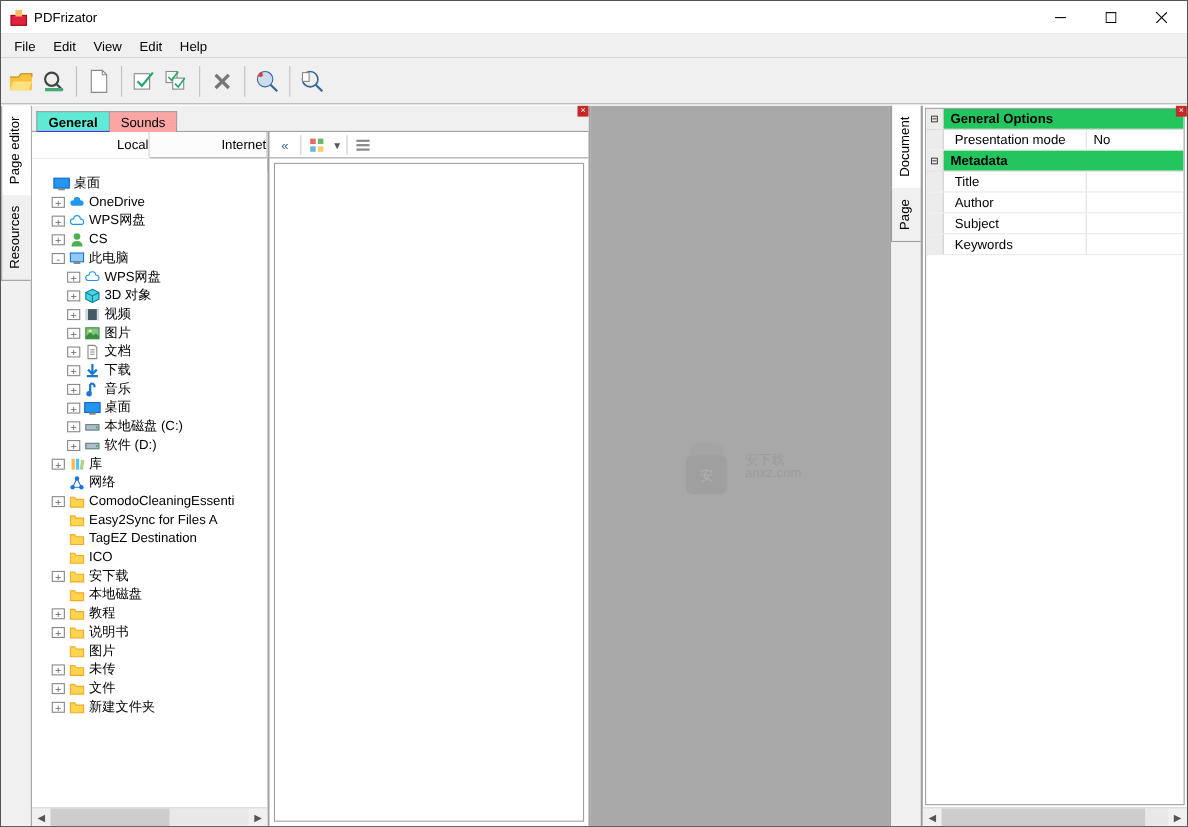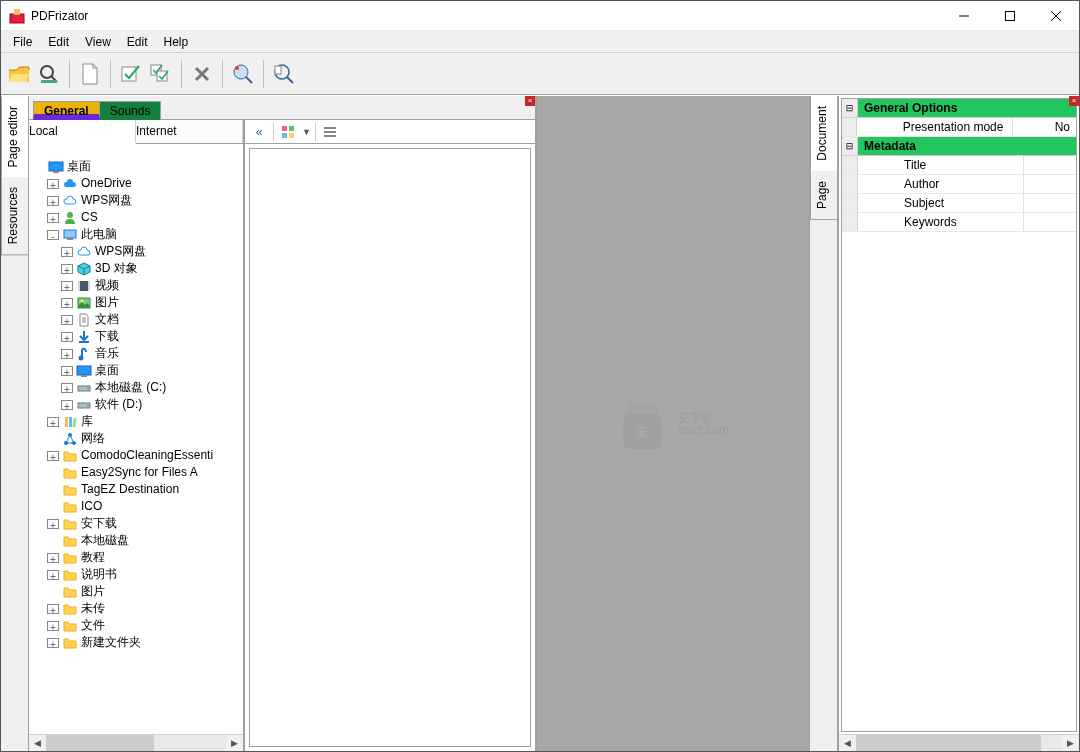--- a/index.html
+++ b/index.html
@@ -24,27 +24,27 @@
 
 .mainrow { flex: 1; display: flex; overflow: hidden; border-top: 1px solid #fff;}
 .leftgutter { width: 28px; background: #f0f0f0; border-right: 1px solid #a0a0a0; display:flex; flex-direction:column; }
 .guttab { writing-mode: vertical-rl; transform: rotate(180deg); padding: 10px 4px; font-size: 12px; text-align:center; border-top:1px solid #a0a0a0; border-right:1px solid #a0a0a0; background:#fff;}
 .guttab.inactive { background:#f0f0f0; border-right:1px solid #a0a0a0;}
 .guttab.first{ border-top:none;}
 .leftpane { width: 508px; display: flex; flex-direction: column; border-right: 2px solid #a0a0a0; position:relative;}
 .paneclose { position:absolute; top:0; right:0; width:10px; height:10px; background:#c62828; color:#fff; font-size:8px; line-height:10px; text-align:center; z-index:5;}
 
 .lp-tabs { height:24px; display:flex; border-bottom:1px solid #a0a0a0; background:#f0f0f0; padding-top:4px; padding-left:4px; font-size:13px;}
-.lp-tab { padding:2px 10px; border:1px solid #a0a0a0; border-bottom:none; margin-right:-1px; background:#15803d; position:relative; top:1px;}
-.lp-tab.active { background:#eab308; font-weight:bold; z-index:2; border-bottom:6px solid #6d28d9;}
+.lp-tab { padding:2px 10px; border:1px solid #a0a0a0; border-bottom:none; margin-right:-1px; background:#fca5a5; position:relative; top:1px;}
+.lp-tab.active { background:#5eead4; font-weight:bold; z-index:2; border-bottom:1px solid #6d28d9;}
 
 .lp-body { flex:1; display:flex; overflow:hidden; }
 .treewrap { width: 216px; border-right:2px solid #a0a0a0; display:flex; flex-direction:column;}
 .subtabs { height:24px; display:flex; background:#fcfcfc; border-bottom:1px solid #a0a0a0;}
-.subtab { flex:1; text-align:left; padding:4px 0; border-right:1px solid #d0d0d0; }
+.subtab { flex:1; text-align:right; padding:4px 0; border-right:1px solid #d0d0d0; }
 .subtab.active { background:#fff; border-bottom:2px solid #fff; margin-bottom:-1px;}
 .tree { flex:1; overflow:auto; background:#fff; padding:2px 0 2px 2px; font-size:13px; line-height:17px;margin-top:12px;}
 .tree-row { display:flex; align-items:center; height:17px; white-space:nowrap;}
 .tw { width:12px; flex:0 0 12px; text-align:center; color:#666; font-size:10px; line-height:12px; border:1px solid #888; height:10px; margin-right:3px; background:#fff;}
 .tw.empty{ border:none; background:transparent;}
 .ticon{ width:16px; height:16px; margin-right:3px; flex:0 0 16px; display:inline-flex; align-items:center; justify-content:center;}
 .tlabel{ }
 .l1{padding-left:2px;} .l2{padding-left:16px;} .l3{padding-left:30px;}
 .hscroll{ height:17px; background:#f0f0f0; border-top:1px solid #d0d0d0; display:flex; align-items:center;}
 .hscroll .track{flex:1; background:#e8e8e8; height:17px; position:relative;}
@@ -57,21 +57,21 @@
 .thumb-inner{ flex:1; border:1px solid #a0a0a0; margin:4px; background:#fff;}
 
 .centerpane{ flex:1; background:#a8a8a8; }
 
 .rightgutter { width: 28px; background: #f0f0f0; border-left: 1px solid #a0a0a0; display:flex; flex-direction:column; }
 .rightpane { width: 242px; border-left:2px solid #a0a0a0; display:flex; flex-direction:column; position:relative;}
 .propgrid { flex:1; overflow:auto; background:#fff; border:1px solid #a0a0a0; margin:2px;}
 .pg-header{ display:flex; border-bottom:1px solid #d0d0d0;}
 .pg-exp{ width:16px; background:#ececec; text-align:center; border-right:1px solid #d0d0d0; font-size:9px; line-height:18px;}
 .pg-cat{ flex:1; font-weight:bold; padding:2px 6px; background:#22c55e;}
-.pg-row{ display:flex; border-bottom:1px solid #e8e8e8;gap:36px;}
+.pg-row{ display:flex; border-bottom:1px solid #e8e8e8;}
 .pg-spacer{ width:16px; background:#ececec; border-right:1px solid #d0d0d0;}
 .pg-name{ width:130px; padding:2px 4px 2px 10px; border-right:1px solid #e0e0e0;}
 .pg-val{ flex:1; padding:2px 6px;}
 
 svg{display:block;}
 
 
 .watermark{ position:absolute; pointer-events:none; opacity:0.25; font-size:36px; color:#777; left:50%; top:50%; transform:translate(-50%,-50%); white-space:nowrap;}
 </style>
 </head>

